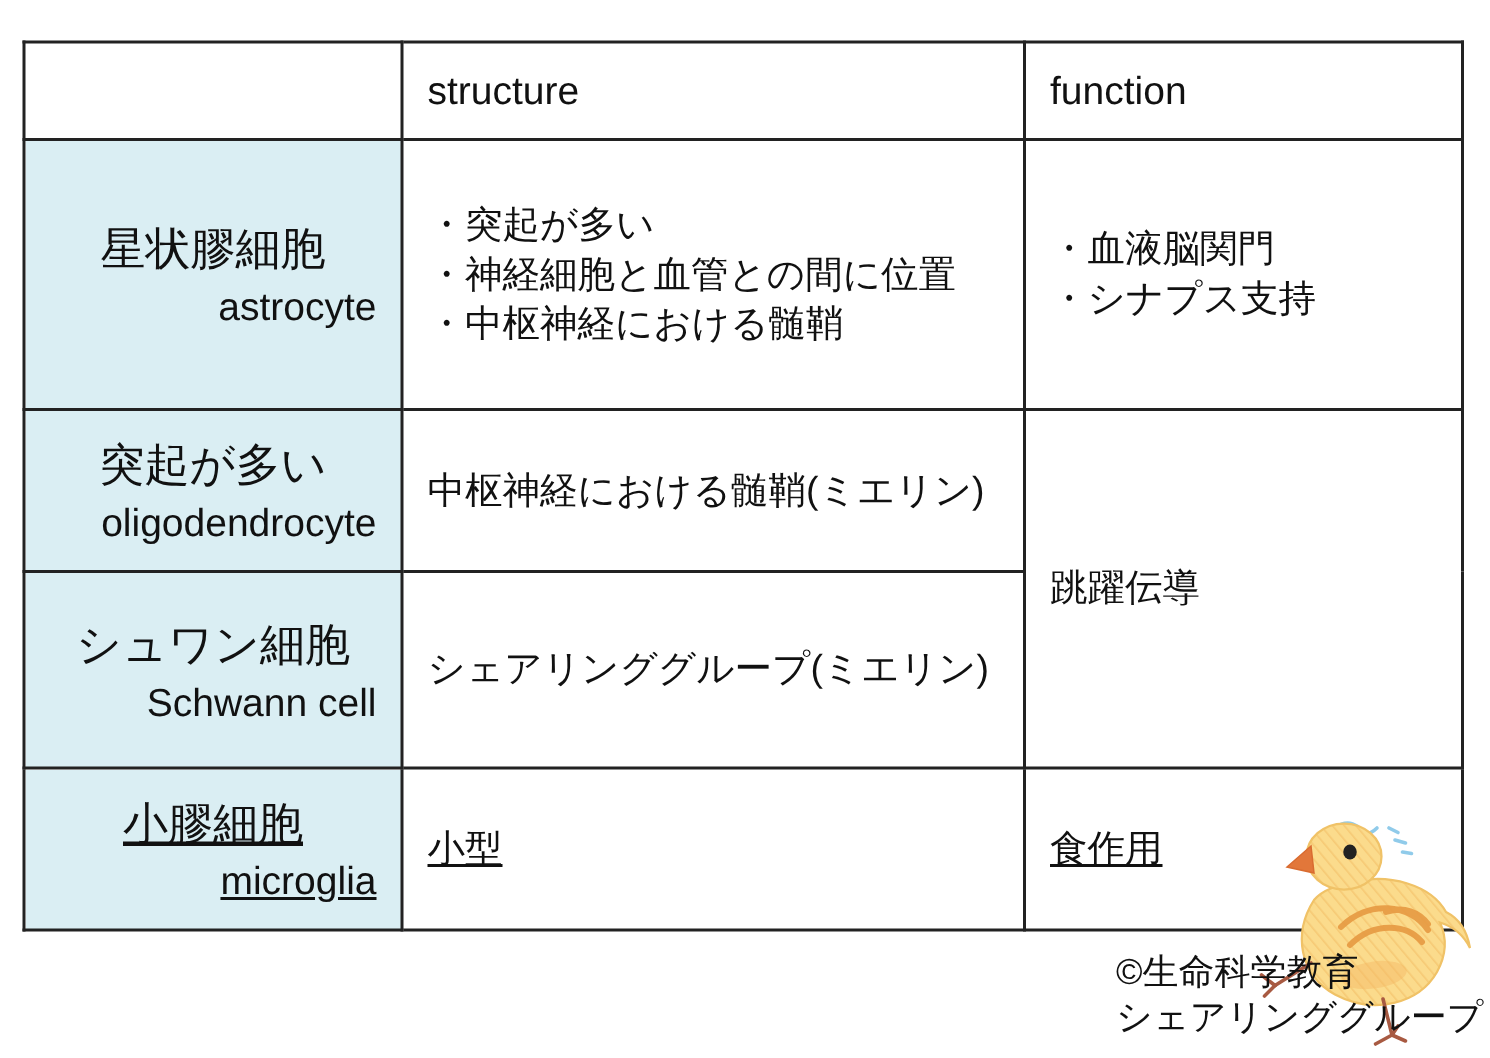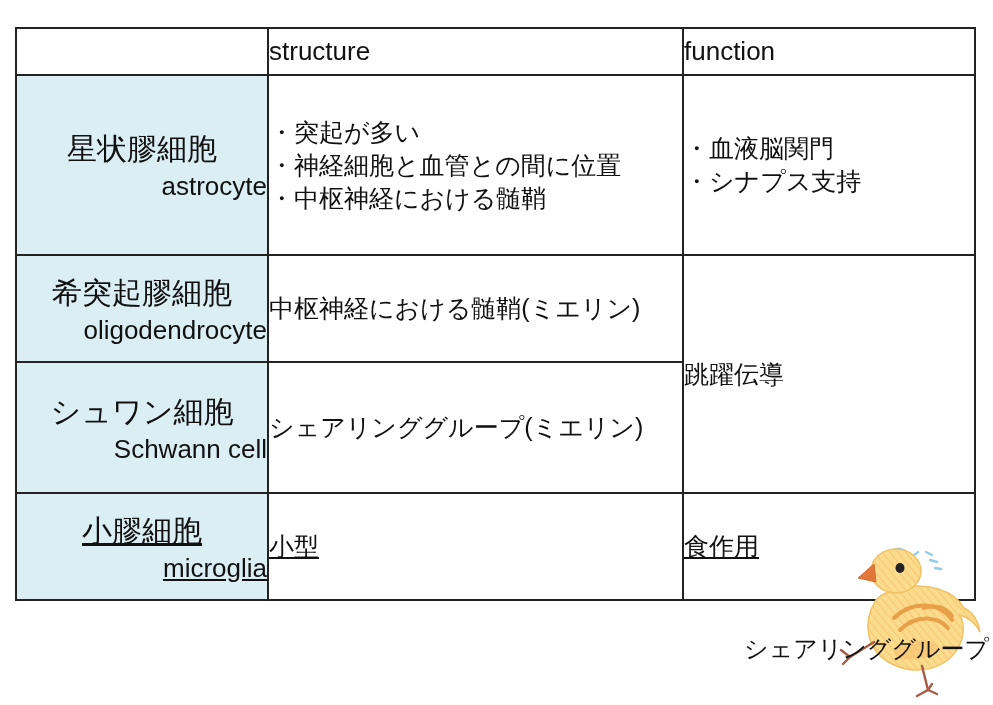--- a/index.html
+++ b/index.html
@@ -7,21 +7,21 @@
     position:relative;width:993px;height:705px;background:#ffffff;
     font-family:"Liberation Sans","DejaVu Sans",sans-serif;color:#111;
     overflow:hidden;
   }
   table.glia{
     position:absolute;left:15px;top:27px;width:959px;
     border-collapse:collapse;table-layout:fixed;
   }
   table.glia th, table.glia td{
     border:2px solid #222222;vertical-align:middle;font-weight:normal;
-    padding:0;overflow:hidden;margin-left:26px;
+    padding:16px;overflow:hidden;margin-left:26px;
   }
   tr.row-header{height:47px;}
   tr.row-astro{height:180px;}
   tr.row-oligo{height:107px;}
   tr.row-schwann{height:131px;}
   tr.row-micro{height:107px;text-decoration:underline;}
   th.col-head{text-align:left;padding-left:22px;font-size:26px;background:#ffffff;}
   th.corner{background:#ffffff;}
   td.name-cell{background:#daeef3;text-align:center;}
   .name-ja{font-size:30px;line-height:42px;}
@@ -63,21 +63,21 @@
         <div>・中枢神経における髄鞘</div>
       </td>
       <td class="body-cell fn-cell">
         <div>・血液脳関門</div>
         <div>・シナプス支持</div>
       </td>
     </tr>
 
     <tr class="row-oligo">
       <td class="name-cell">
-        <div class="name-ja">希突起膠細胞</div>
+        <div class="name-ja">突起が多い</div>
         <div class="name-en">oligodendrocyte</div>
       </td>
       <td class="body-cell">
         <div>中枢神経における髄鞘(ミエリン)</div>
       </td>
       <td class="body-cell fn-cell" rowspan="2">
         <div>跳躍伝導</div>
       </td>
     </tr>
 
@@ -147,16 +147,17 @@
       <path d="M12,119 L3,112"></path>
       <path d="M12,119 L5,126"></path>
       <path d="M84,128 L90,152"></path>
       <path d="M90,152 L79,158"></path>
       <path d="M90,152 L99,156"></path>
       <path d="M90,152 L94,146"></path>
     </g>
   </svg>
 
   <div class="credit">
+    <div>©生命科学教育</div>
     <div>シェアリンググループ</div>
   </div>
 
 </div>
 
 </body></html>

